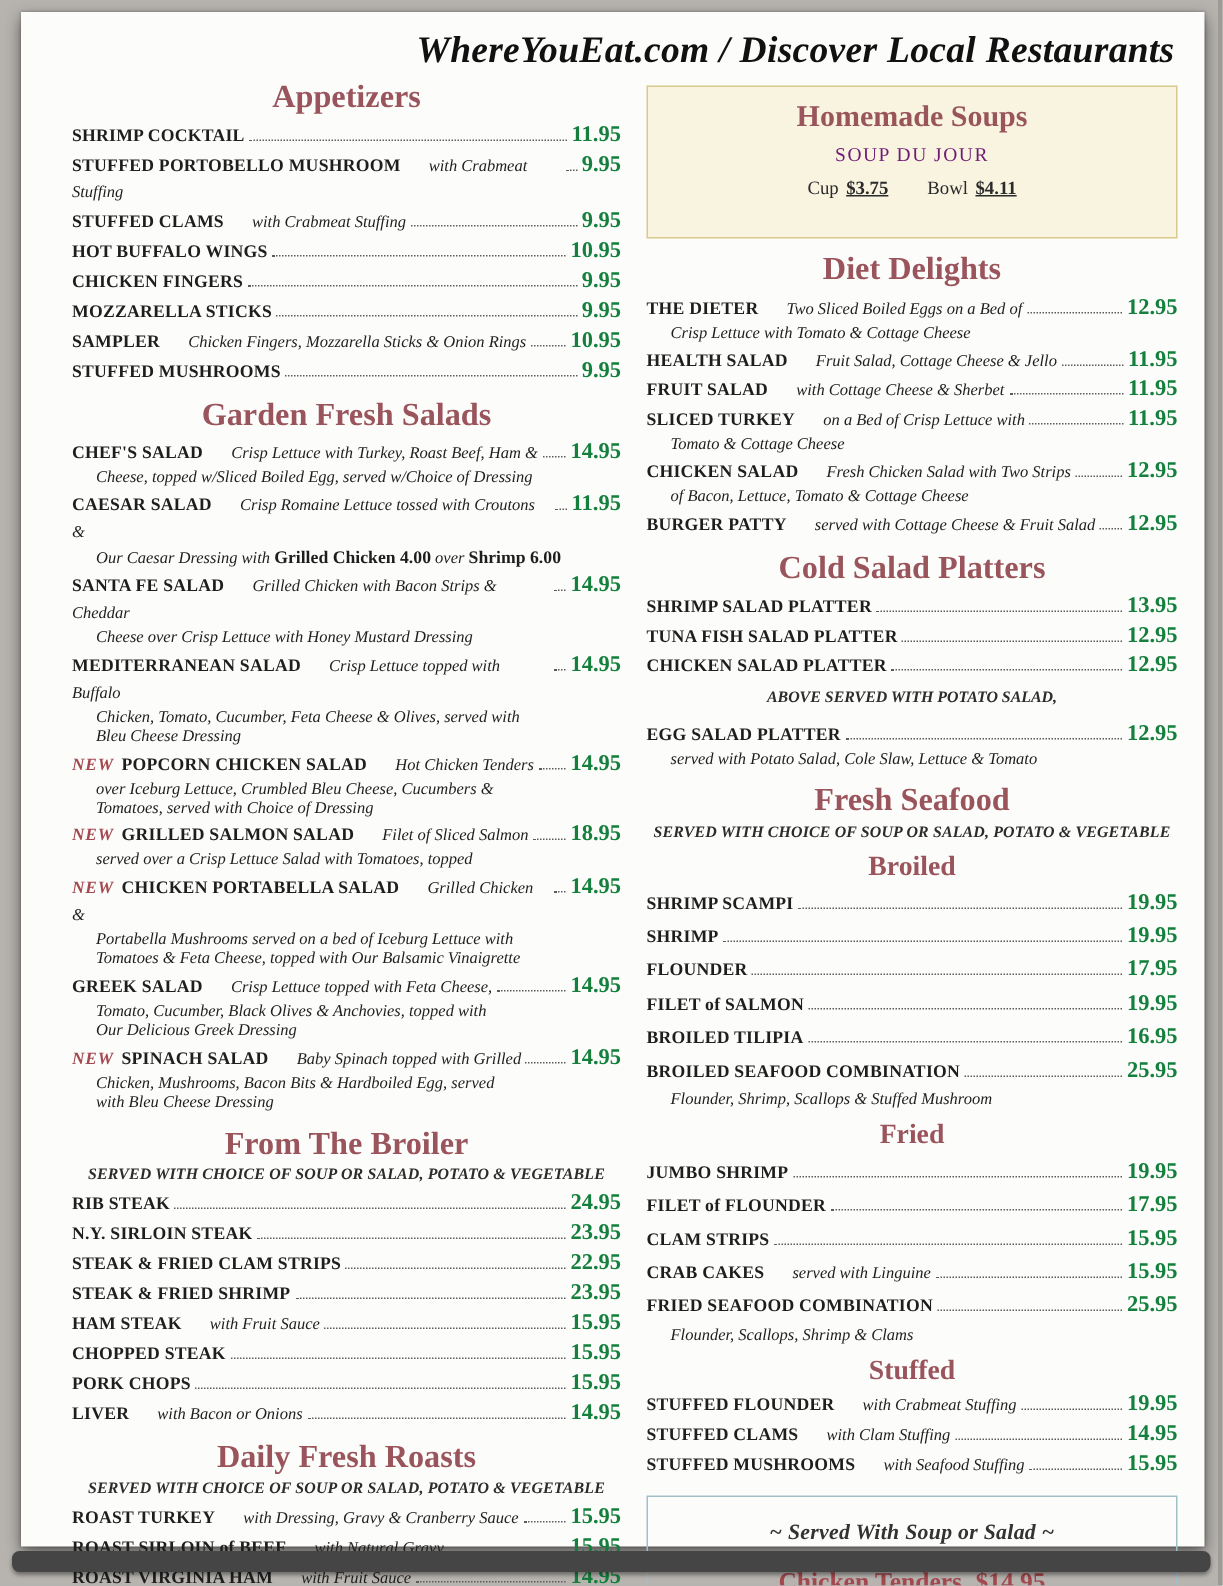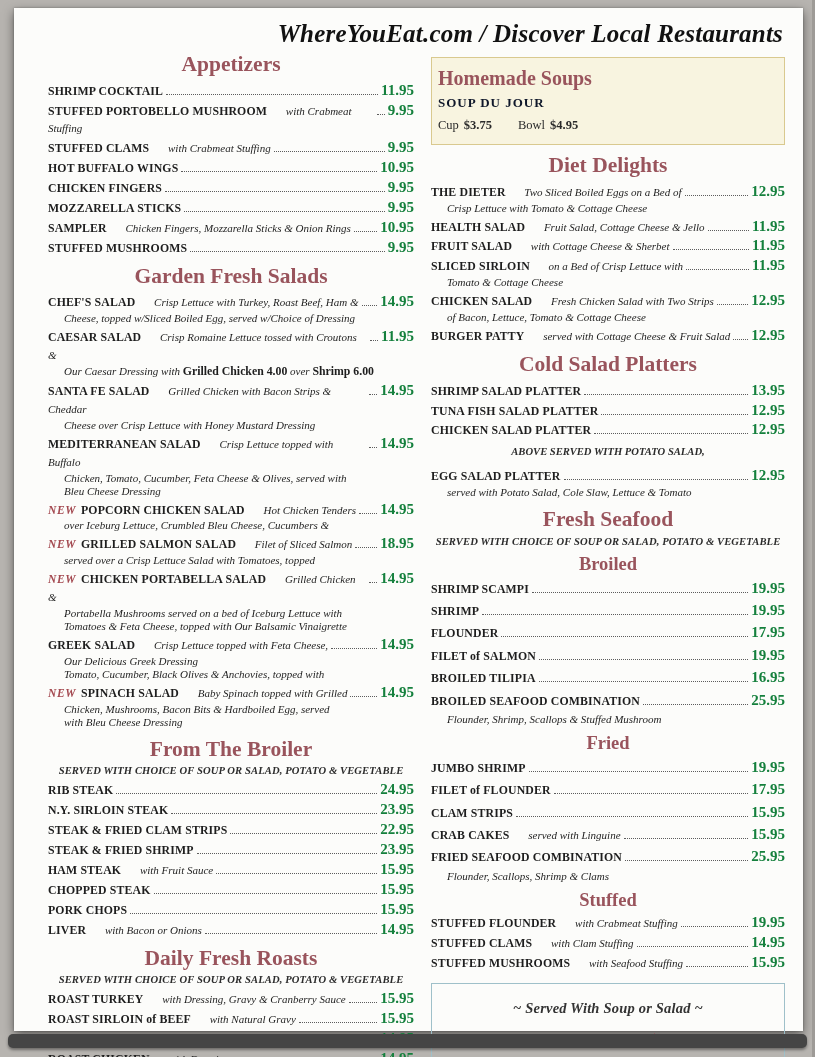--- a/index.html
+++ b/index.html
@@ -32,26 +32,26 @@
   .lead{flex:1 1 8px;min-width:8px;border-bottom:1.7px dotted #5c5c5c;margin:0 3px;}
   .price{font-weight:bold;font-size:15px;color:#15803d;white-space:nowrap;}
   .sub{margin-left:16px;font-style:italic;font-size:11px;line-height:1.18;color:#1e1e1e;}
   .sub b{font-style:normal;font-size:11.8px;}
   .new{color:var(--accent);font-style:italic;font-weight:bold;font-size:11.5px;
         margin-right:5px;letter-spacing:.6px;}
   .mid-note{font-style:italic;font-weight:bold;font-size:10.6px;text-align:center;
         color:#2c2c2c;margin:6px 0;line-height:1.5;}
 
   .soup-box{border:1px solid var(--soup-border);background:var(--soup-bg);
-        text-align:left;padding:9px 6px 11px;margin:6px 0 4px;}
+        text-align:center;padding:9px 6px 25px;margin:6px 0 4px;}
   .soup-title{font-weight:bold;font-size:20px;color:var(--heading);}
-  .soup-sub{font-weight:bold;font-size:13px;letter-spacing:1px;color:#0f172a;margin-top:5px;}
+  .soup-sub{font-weight:normal;font-size:13px;letter-spacing:1px;color:#701a75;margin-top:5px;}
   .soup-prices{margin-top:7px;font-size:12.5px;color:#2a2a2a;}
   .soup-prices .lbl{margin-right:5px;}
-  .soup-prices .prc{font-weight:bold;}
+  .soup-prices .prc{font-weight:bold;text-decoration:underline;}
   .soup-gap{display:inline-block;width:26px;}
 
   .special-box{position:relative;border:1.5px solid var(--box-border);margin-top:12px;
         padding:16px 10px 18px;text-align:center;}
   .sb-header{font-style:italic;font-weight:bold;font-size:14.5px;color:#333;letter-spacing:.2px;}
   .sb-entry{margin-top:14px;}
   .sb-name{font-weight:bold;font-size:17px;color:var(--accent);}
   .sb-price{font-weight:bold;font-size:17px;color:var(--accent);margin-left:9px;}
 </style>
 </head>
@@ -131,40 +131,41 @@
               <span class="price">14.95</span>
             </div>
             <div class="sub">Chicken, Tomato, Cucumber, Feta Cheese &amp; Olives, served with</div>
             <div class="sub">Bleu Cheese Dressing</div>
             <div class="row">
               <span class="nmds"><span class="new">NEW</span><span class="nm">POPCORN CHICKEN SALAD</span><span class="ds"> Hot Chicken Tenders</span></span>
               <span class="lead"></span>
               <span class="price">14.95</span>
             </div>
             <div class="sub">over Iceburg Lettuce, Crumbled Bleu Cheese, Cucumbers &amp;</div>
+            <div class="sub">Tomatoes, served with Choice of Dressing</div>
             <div class="row">
               <span class="nmds"><span class="new">NEW</span><span class="nm">GRILLED SALMON SALAD</span><span class="ds"> Filet of Sliced Salmon</span></span>
               <span class="lead"></span>
               <span class="price">18.95</span>
             </div>
             <div class="sub">served over a Crisp Lettuce Salad with Tomatoes, topped</div>
             <div class="row">
               <span class="nmds"><span class="new">NEW</span><span class="nm">CHICKEN PORTABELLA SALAD</span><span class="ds"> Grilled Chicken &amp;</span></span>
               <span class="lead"></span>
               <span class="price">14.95</span>
             </div>
             <div class="sub">Portabella Mushrooms served on a bed of Iceburg Lettuce with</div>
             <div class="sub">Tomatoes &amp; Feta Cheese, topped with Our Balsamic Vinaigrette</div>
             <div class="row">
               <span class="nmds"><span class="nm">GREEK SALAD</span><span class="ds"> Crisp Lettuce topped with Feta Cheese,</span></span>
               <span class="lead"></span>
               <span class="price">14.95</span>
             </div>
+            <div class="sub">Tomato, Cucumber, Black Olives &amp; Anchovies, topped with</div>
             <div class="sub">Our Delicious Greek Dressing</div>
-            <div class="sub">Tomato, Cucumber, Black Olives &amp; Anchovies, topped with</div>
             <div class="row">
               <span class="nmds"><span class="new">NEW</span><span class="nm">SPINACH SALAD</span><span class="ds"> Baby Spinach topped with Grilled</span></span>
               <span class="lead"></span>
               <span class="price">14.95</span>
             </div>
             <div class="sub">Chicken, Mushrooms, Bacon Bits &amp; Hardboiled Egg, served</div>
             <div class="sub">with Bleu Cheese Dressing</div>
           </div>
           <div class="sec">
             <div class="sec-title">From The Broiler</div>
@@ -241,21 +242,21 @@
               <span class="nmds"></span>
             </div>
           </div>
         </div>
       <div class="col-right">
 
         <div class="soup-box">
           <div class="soup-title">Homemade Soups</div>
           <div class="soup-sub">SOUP DU JOUR</div>
           <div class="soup-prices">
-            <span class="lbl">Cup</span><span class="prc">$3.75</span><span class="soup-gap"></span><span class="lbl">Bowl</span><span class="prc">$4.95</span>
+            <span class="lbl">Cup</span><span class="prc">$3.75</span><span class="soup-gap"></span><span class="lbl">Bowl</span><span class="prc">$4.11</span>
           </div>
         </div>
 
         <div id="right-sections">
             <div class="sec">
               <div class="sec-title">Diet Delights</div>
               <div class="row">
                 <span class="nmds"><span class="nm">THE DIETER</span><span class="ds"> Two Sliced Boiled Eggs on a Bed of</span></span>
                 <span class="lead"></span>
                 <span class="price">12.95</span>
@@ -265,21 +266,21 @@
                 <span class="nmds"><span class="nm">HEALTH SALAD</span><span class="ds"> Fruit Salad, Cottage Cheese &amp; Jello</span></span>
                 <span class="lead"></span>
                 <span class="price">11.95</span>
               </div>
               <div class="row">
                 <span class="nmds"><span class="nm">FRUIT SALAD</span><span class="ds"> with Cottage Cheese &amp; Sherbet</span></span>
                 <span class="lead"></span>
                 <span class="price">11.95</span>
               </div>
               <div class="row">
-                <span class="nmds"><span class="nm">SLICED SIRLOIN</span><span class="ds"> on a Bed of Crisp Lettuce with</span></span>
+                <span class="nmds"><span class="nm">SLICED TURKEY</span><span class="ds"> on a Bed of Crisp Lettuce with</span></span>
                 <span class="lead"></span>
                 <span class="price">11.95</span>
               </div>
               <div class="sub">Tomato &amp; Cottage Cheese</div>
               <div class="row">
                 <span class="nmds"><span class="nm">CHICKEN SALAD</span><span class="ds"> Fresh Chicken Salad with Two Strips</span></span>
                 <span class="lead"></span>
                 <span class="price">12.95</span>
               </div>
               <div class="sub">of Bacon, Lettuce, Tomato &amp; Cottage Cheese</div>

